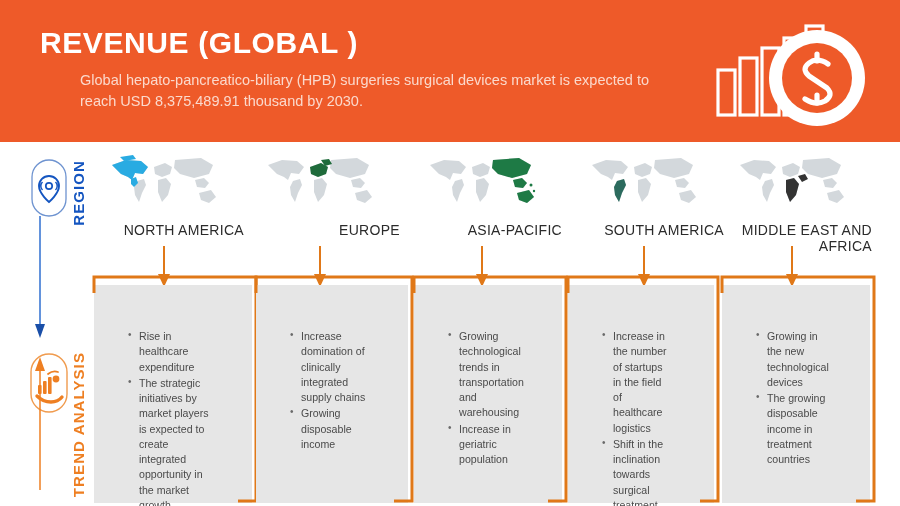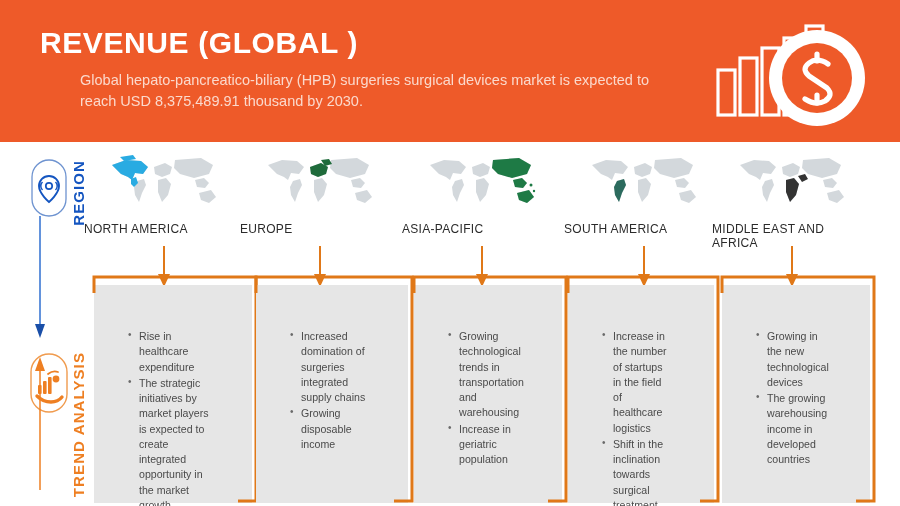--- a/index.html
+++ b/index.html
@@ -54,22 +54,22 @@
   }
   .pin-icon{position:absolute;left:28px;top:158px;width:42px;height:60px;}
   .hand-icon{position:absolute;left:28px;top:352px;width:42px;height:62px;}
   .axis-blue{position:absolute;left:34px;top:216px;width:30px;height:125px;}
   .axis-orange{position:absolute;left:34px;top:355px;width:30px;height:135px;}
 
   
   .region-col{position:absolute;top:152px;width:160px;}
   .map-wrap{width:116px;height:62px;margin:0 auto;}
   .region-name{
-    text-align:left;margin-top:8px;
-    font-size:12px;color:#2B2B2B;
+    text-align:right;margin-top:8px;
+    font-size:14px;color:#2B2B2B;
     letter-spacing:0.3px;
     font-family:"Liberation Sans", sans-serif;
   }
   .down-arrow{position:absolute;top:246px;width:20px;height:42px;}
 
   
   .box{
     position:absolute;top:285px;
     height:218px;
     background:#E6E6E6;
@@ -307,21 +307,21 @@
     </ul>
   </div>
   <div class="bracket" style="left:92px;width:166px;">
     <svg viewBox="0 0 166 228" width="166" height="228" preserveAspectRatio="none">
       <path d="M2 18 L2 2 L164 2 L164 226 L146 226" fill="none" stroke="#E07818" stroke-width="3"></path>
     </svg>
   </div>
 
   <div class="box" style="left:256px;width:152px;">
     <ul class="box-list">
-      <li>Increased domination of surgeries integrated supply chains</li>
+      <li>Increase domination of clinically integrated supply chains</li>
       <li>Growing disposable income</li>
     </ul>
   </div>
   <div class="bracket" style="left:254px;width:160px;">
     <svg viewBox="0 0 160 228" width="160" height="228" preserveAspectRatio="none">
       <path d="M2 18 L2 2 L158 2 L158 226 L140 226" fill="none" stroke="#E07818" stroke-width="3"></path>
     </svg>
   </div>
 
   <div class="box" style="left:414px;width:148px;">
@@ -344,21 +344,21 @@
   </div>
   <div class="bracket" style="left:566px;width:154px;">
     <svg viewBox="0 0 154 228" width="154" height="228" preserveAspectRatio="none">
       <path d="M2 18 L2 2 L152 2 L152 226 L134 226" fill="none" stroke="#E07818" stroke-width="3"></path>
     </svg>
   </div>
 
   <div class="box" style="left:722px;width:148px;">
     <ul class="box-list">
       <li>Growing in the new technological devices</li>
-      <li>The growing warehousing income in developed countries</li>
+      <li>The growing disposable income in treatment countries</li>
     </ul>
   </div>
   <div class="bracket" style="left:718px;width:158px;">
     <svg viewBox="0 0 158 228" width="158" height="228" preserveAspectRatio="none">
       <path d="M4 18 L4 2 L156 2 L156 226 L138 226" fill="none" stroke="#E07818" stroke-width="3"></path>
     </svg>
   </div>
 
 </div>
 

